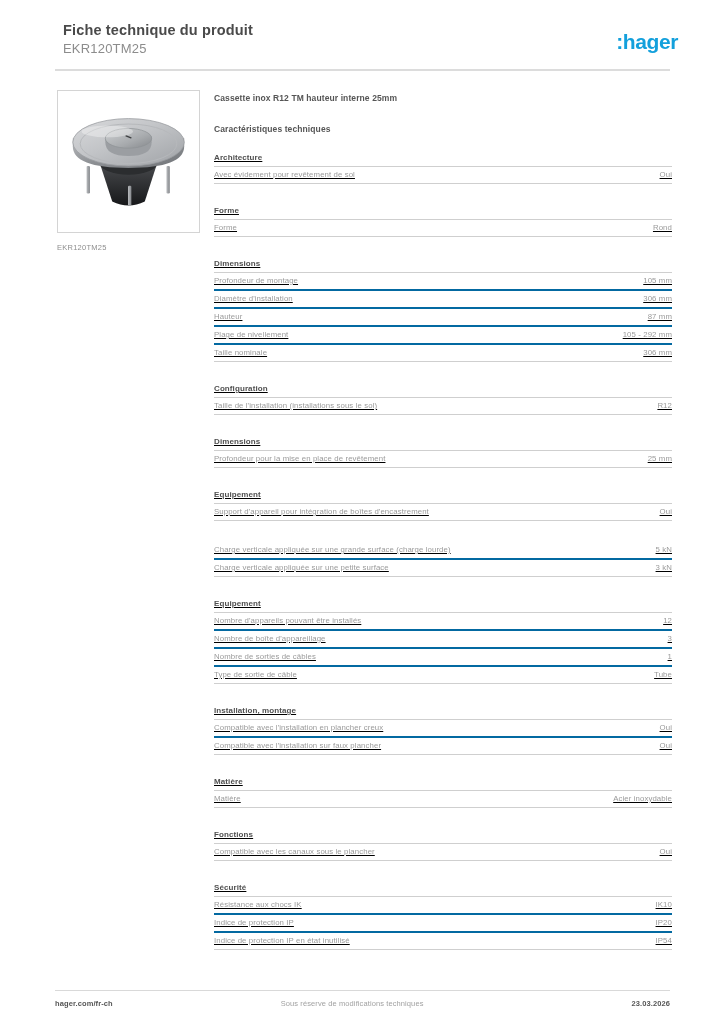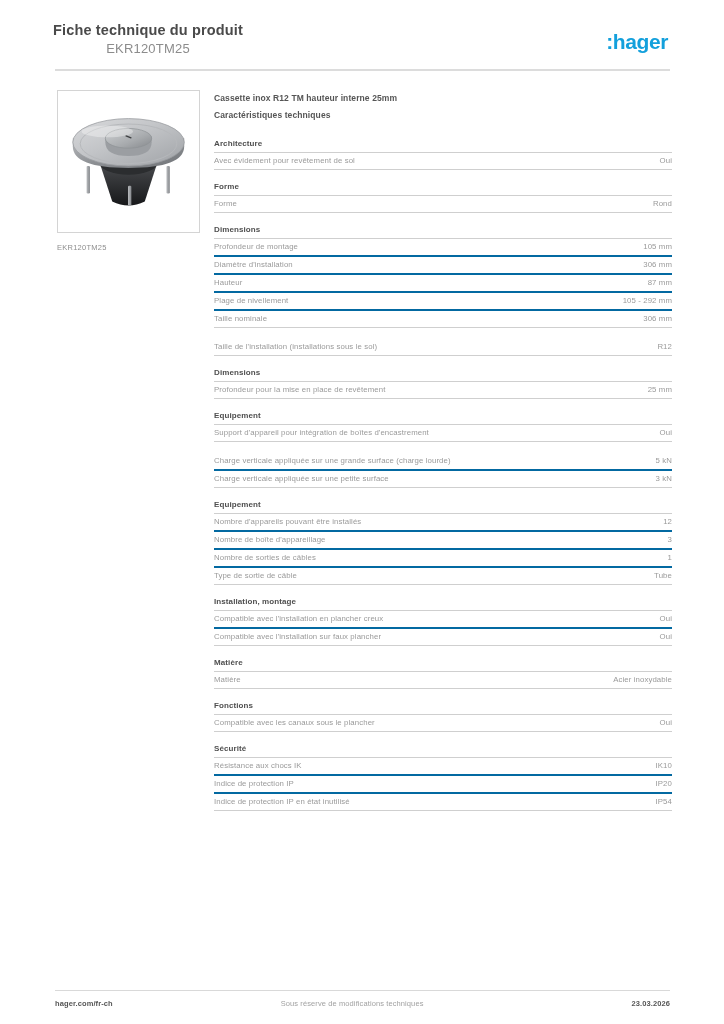--- a/index.html
+++ b/index.html
@@ -18,28 +18,27 @@
     height: 1024px;
     margin: 0 auto;
     background: #ffffff;
     overflow: hidden;
     box-sizing: border-box;
   }
 
   
   .header {
     position: absolute;
-    left: 53px;
+    left: 63px;
     top: 22px;
     width: 615px;
     height: 47px;
     display: flex;
     align-items: flex-start;
     justify-content: space-between;
-    text-align: center;
   }
   .header-titles {
     display: block;
   }
   .doc-title {
     font-size: 14.5px;
     font-weight: bold;
     color: #4a4a4a;
     letter-spacing: 0.15px;
     line-height: 17px;
@@ -108,32 +107,33 @@
     left: 214px;
     top: 92px;
     width: 458px;
   }
   .product-name {
     font-size: 8.5px;
     font-weight: bold;
     color: #555555;
     letter-spacing: 0.1px;
     line-height: 12px;
-    margin: 0 0 5px 0;
+    margin: 0 0 19px 0;
   }
   .spec-heading {
     font-size: 8.5px;
     font-weight: bold;
     color: #555555;
     letter-spacing: 0.1px;
     line-height: 12px;
     margin: 0 0 17px 0;
   }
   .group {
-    margin-bottom: 11px;
+    margin-bottom: 21px;
+    text-decoration: underline;
   }
   .group-title {
     font-size: 8px;
     font-weight: bold;
     color: #4f4f4f;
     letter-spacing: 0.1px;
     line-height: 11px;
     padding-bottom: 3px;
     border-bottom: 1px solid #cfcfcf;
   }
@@ -309,20 +309,21 @@
           <div class="row">
             <div class="row-label">Plage de nivellement</div>
             <div class="row-value">105 - 292 mm</div>
           </div>
           <div class="row">
             <div class="row-label">Taille nominale</div>
             <div class="row-value">306 mm</div>
           </div>
         </div>
         <div class="group">
+          <div class="group-title">Configuration</div>
           <div class="row">
             <div class="row-label">Taille de l'installation (installations sous le sol)</div>
             <div class="row-value">R12</div>
           </div>
         </div>
         <div class="group">
           <div class="group-title">Dimensions</div>
           <div class="row">
             <div class="row-label">Profondeur pour la mise en place de revêtement</div>
             <div class="row-value">25 mm</div>

